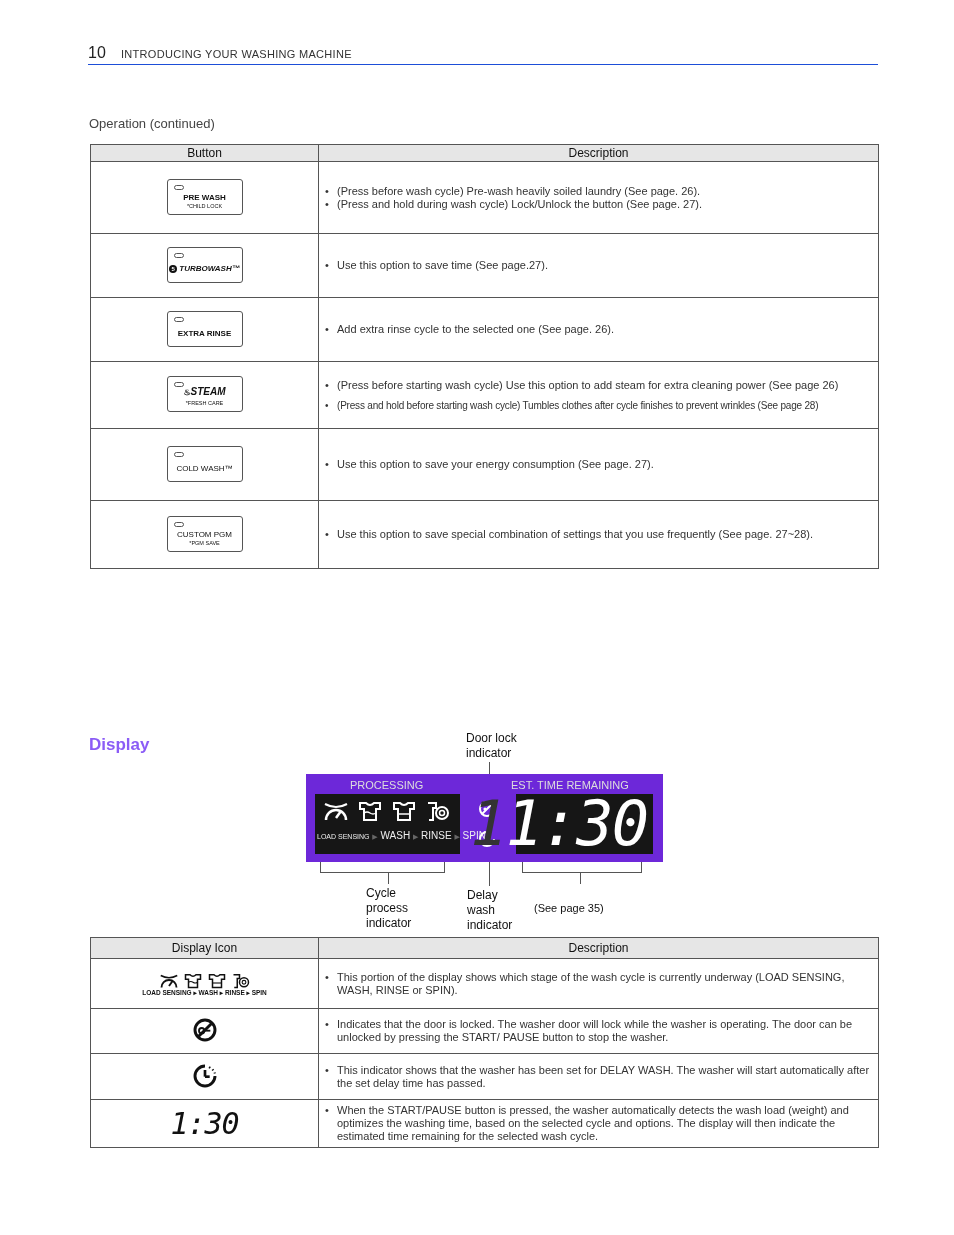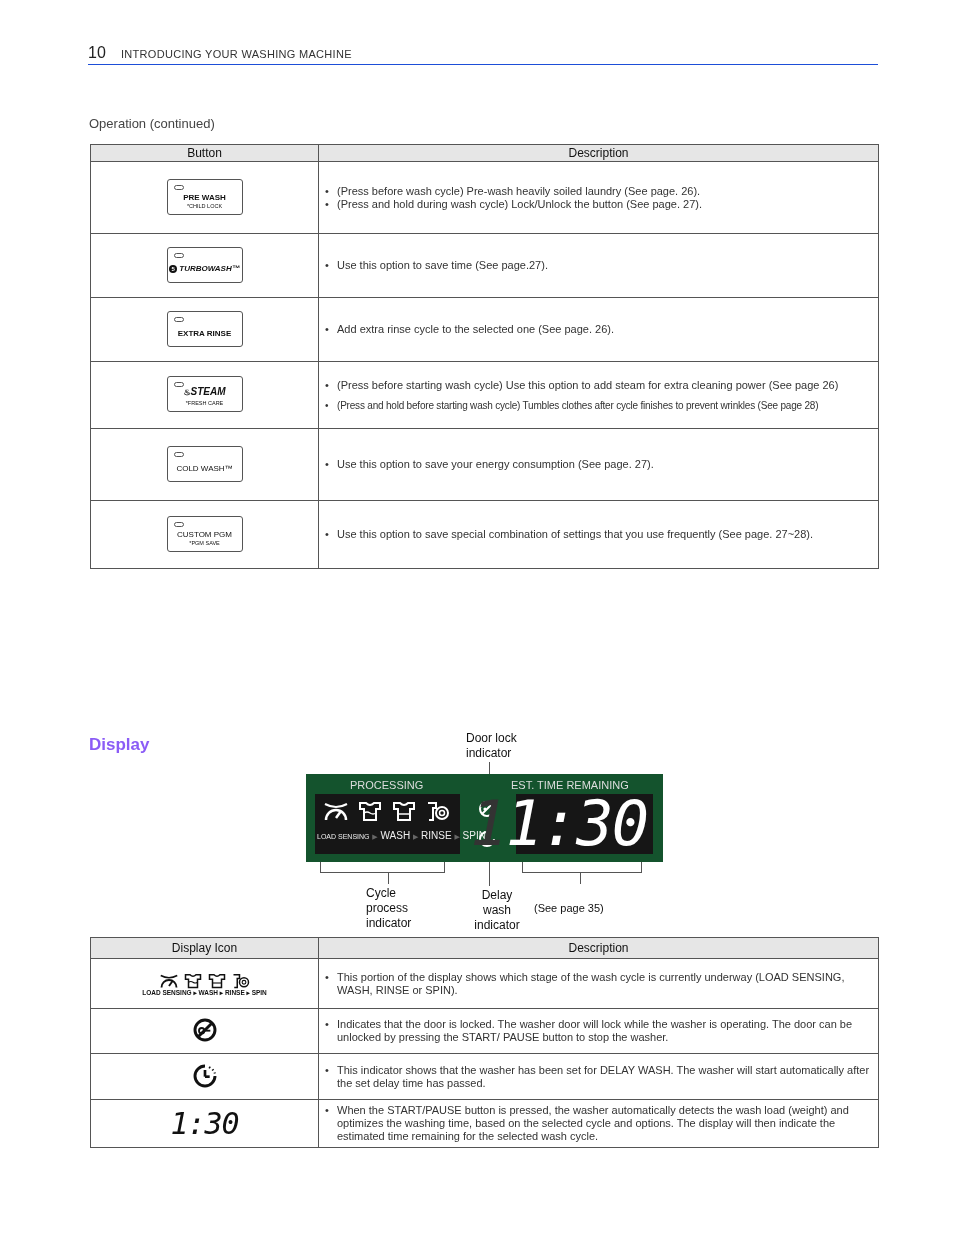--- a/index.html
+++ b/index.html
@@ -15,21 +15,21 @@
   td.ds { padding:0 6px 0 6px; line-height:13px; }
   .b { display:flex; align-items:flex-start; }
   .b .dot { width:12px; flex:none; }
   .btnshape { display:inline-block; position:relative; width:74px; height:34px; border:1px solid #555; border-radius:3px; background:#fff; text-align:left; }
   .btnshape:before { content:""; position:absolute; left:-1px; right:-1px; top:3px; height:0; }
   .btnshape .led { position:absolute; left:6px; top:5px; width:8px; height:3px; border:1px solid #555; border-radius:3px; }
   .btnshape .lbl { position:absolute; left:0; right:0; top:14px; text-align:center; font-size:8px; color:#111; font-weight:bold; line-height:9px; }
   .btnshape .sub { display:block; font-size:5.5px; font-weight:normal; }
   .disp-title { position:absolute; left:89px; top:715px; font-size:17px; font-weight:bold; color:#8b5cf6;margin-top:20px; }
   .callout { position:absolute; font-size:12px; color:#111; line-height:15px; }
-  .panel { position:absolute; left:306px; top:774px; width:357px; height:88px; background:#14532d; }
+  .panel { position:absolute; left:306px; top:774px; width:357px; height:88px; background:#6d28d9; }
   .panel .lt { position:absolute; left:44px; top:5px; font-size:11px; color:#ddd; }
   .panel .rt { position:absolute; left:205px; top:5px; font-size:11px; color:#ddd; }
   .panel .lbox { position:absolute; left:9px; top:20px; width:145px; height:60px; background:#161616; }
   .panel .rbox { position:absolute; left:210px; top:20px; width:137px; height:60px; background:#161616; }
   .panel .stages { position:absolute; left:2px; top:36px; font-size:10px; color:#eee; white-space:nowrap; }
   .panel .stages .tri { color:#666; font-size:7px; }
   .panel .icons { position:absolute; left:8px; top:4px; display:flex; gap:8px; }
   .panel .time { position:absolute; right:6px; top:0px; font-family:"DejaVu Sans Mono", monospace; font-size:62px; font-style:italic; color:#fff; line-height:60px; letter-spacing:-2px; }
   .panel .time .dim { color:#333; }
   .panel .side { position:absolute; left:172px; width:18px; height:18px; }
@@ -207,21 +207,21 @@
   </div>
 </div>
 
 <div class="bracket" style="left:320px;top:862px;width:123px;"></div>
 <div class="vline" style="left:388px;top:872px;height:12px;"></div>
 <div class="vline" style="left:489px;top:862px;height:24px;"></div>
 <div class="bracket" style="left:522px;top:862px;width:118px;"></div>
 <div class="vline" style="left:580px;top:872px;height:12px;"></div>
 
 <div class="callout" style="left:366px;top:886px;width:70px;">Cycle process indicator</div>
-<div class="callout" style="left:467px;top:888px;width:60px;text-align:center;">Delay wash indicator</div>
+<div class="callout" style="left:467px;top:888px;width:60px;">Delay wash indicator</div>
 <div class="callout" style="left:534px;top:886px;width:175px;">
   <br>
   <span style="font-size:11px">(See page 35)</span>
 </div>
 
 <table style="top:937px;">
   <tbody>
       <tr>
     <th style="width:227px;height:20px">Display Icon</th>
     <th>Description</th>

